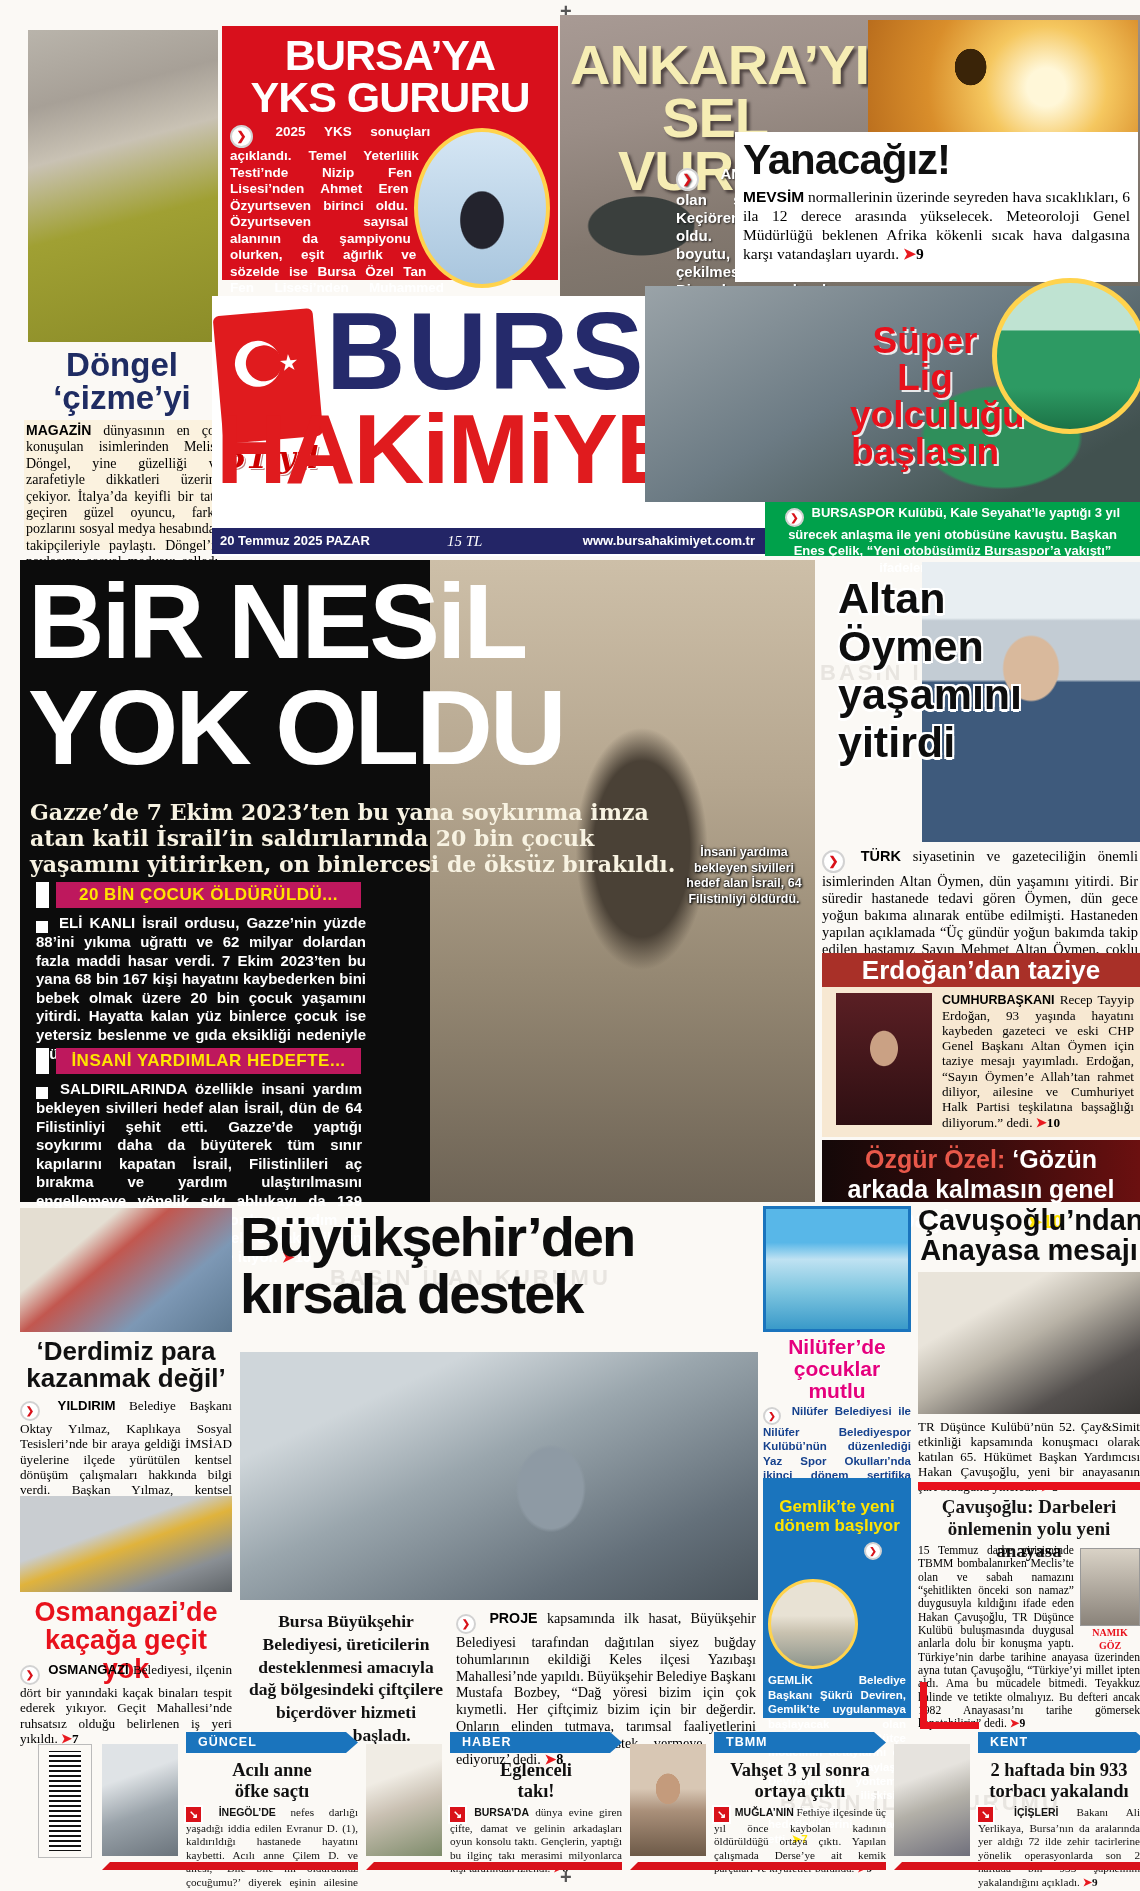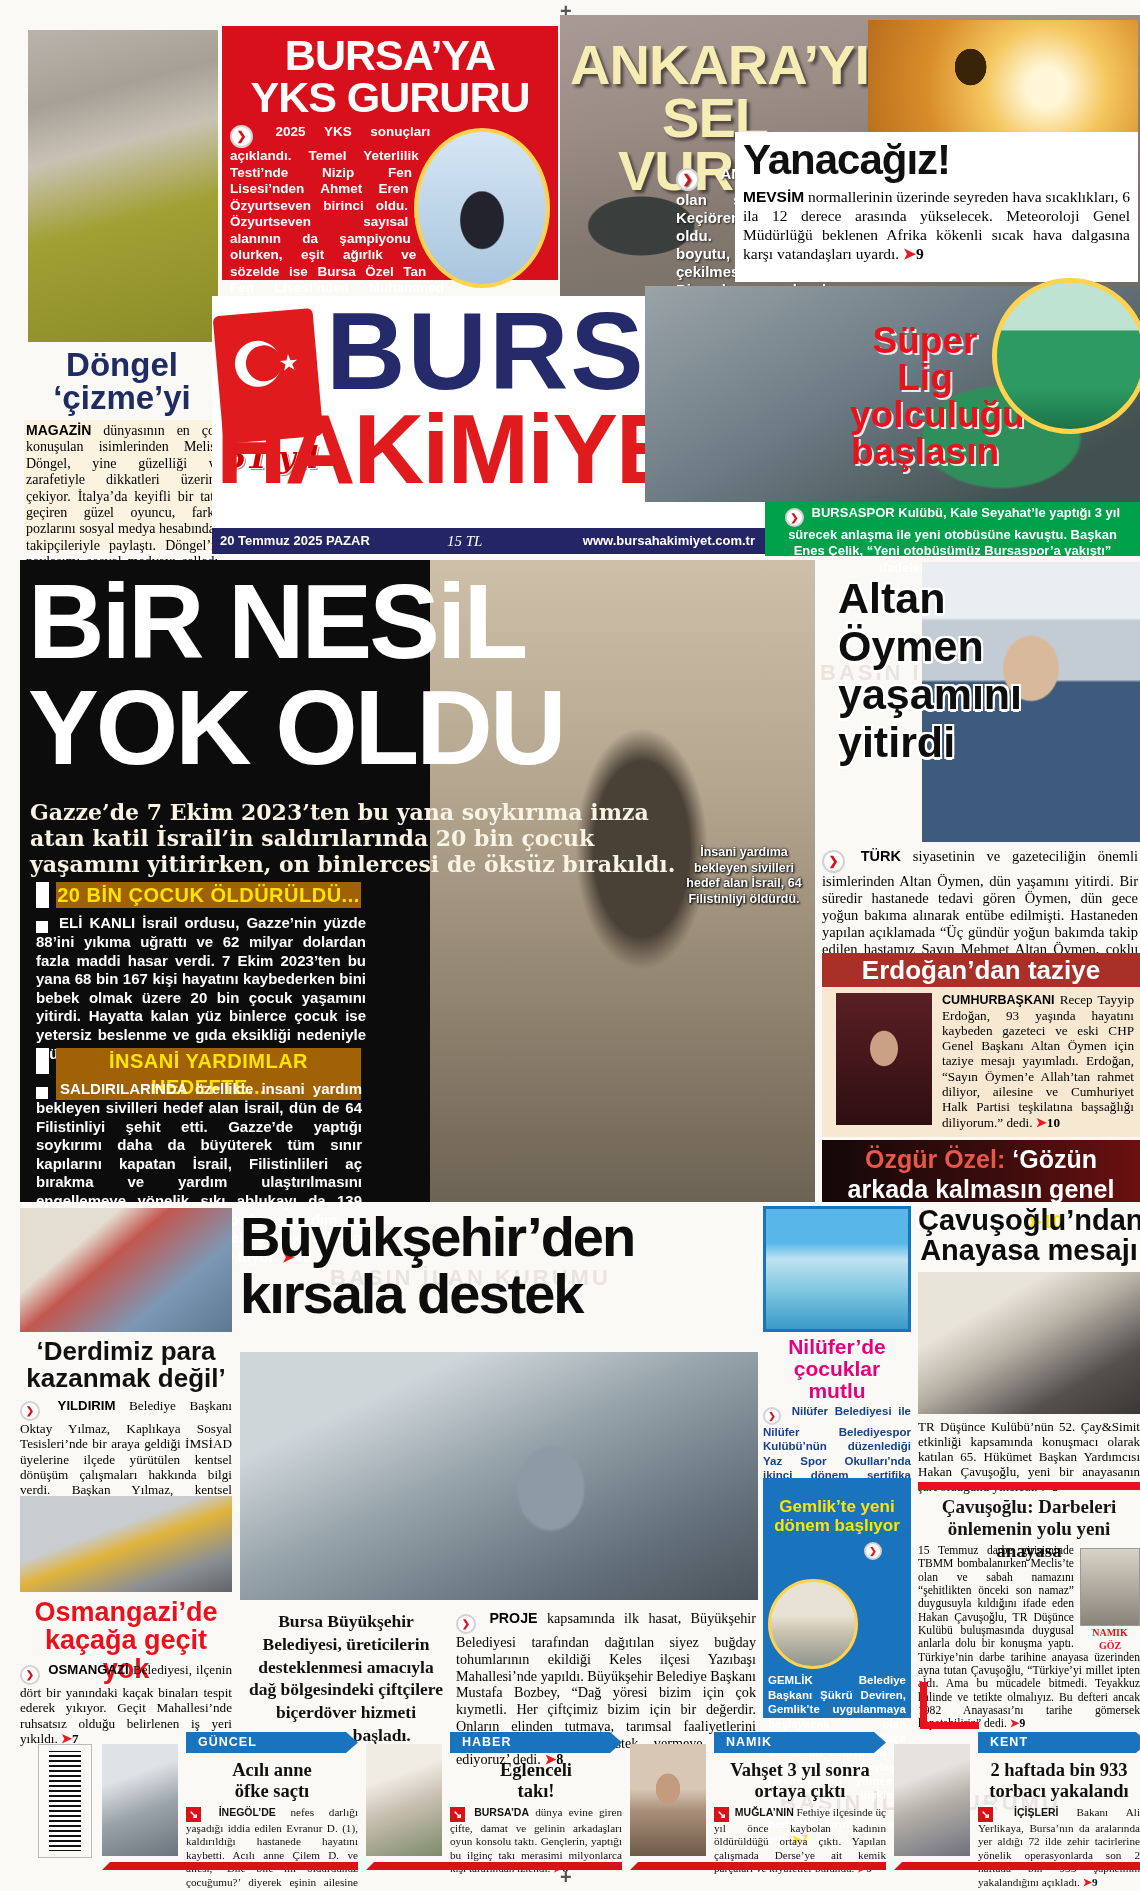--- a/index.html
+++ b/index.html
@@ -45,21 +45,21 @@
         text-shadow:1px 1px 0 #fff,2px 2px 0 rgba(120,0,0,.5);}
   
   .sl-h{color:#e8111c;font-weight:800;font-size:37px;line-height:1.0;text-align:center;text-shadow:2px 2px 0 rgba(255,255,255,.85);}
   .buscirc{position:absolute;border-radius:50%;border:5px solid #ffd34d;background:linear-gradient(180deg,#bfe3d2 0 32%,#2d9a63 33% 72%,#1c7347 100%);}
   .greenbar{background:#00a14b;color:#fff;font-weight:bold;font-size:13px;line-height:1.25;text-align:center;}
   .yellow{color:#ffe400;}
   
   .gazabox{background:#0c0c0c;}
   .gaza-h{color:#fff;font-weight:800;font-size:106px;line-height:1.0;letter-spacing:-3px;white-space:nowrap;}
   .gaza-sub{color:#f8f3e2;font-family:"DejaVu Serif",serif;font-weight:bold;font-size:22px;line-height:1.18;}
-  .band{background:#a16207;color:#ffe400;font-weight:800;font-size:20px;line-height:26px;text-align:center;letter-spacing:.5px;}
+  .band{background:#be185d;color:#ffe400;font-weight:800;font-size:17px;line-height:26px;text-align:center;letter-spacing:.5px;}
   .notch{position:absolute;background:#fff;width:13px;}
   .gaza-b{color:#fff;font-weight:bold;font-size:15px;line-height:1.24;}
   .gcap{color:#fff;font-weight:bold;font-size:12.5px;line-height:1.25;text-shadow:1px 1px 2px #000,0 0 3px #000;text-align:center;}
   .star-wrap{position:absolute;}
   .starshape{position:absolute;left:0;top:0;width:100%;height:100%;
      clip-path:polygon(100% 50%,79.9% 58%,93.3% 75%,71.9% 71.9%,75% 93.3%,58% 79.9%,50% 100%,42% 79.9%,25% 93.3%,28.1% 71.9%,6.7% 75%,20.1% 58%,0% 50%,20.1% 42%,6.7% 25%,28.1% 28.1%,25% 6.7%,42% 20.1%,50% 0%,58% 20.1%,75% 6.7%,71.9% 28.1%,93.3% 25%,79.9% 42%);}
   .star-txt{position:absolute;left:0;top:0;width:100%;height:100%;display:flex;flex-direction:column;justify-content:center;align-items:center;
      color:#ffe400;font-weight:800;font-size:19px;line-height:1.25;text-shadow:1px 1px 1px #7a0000;}
   
   .oy-h{color:#0e0e0e;font-weight:800;font-size:43px;line-height:1.12;
@@ -336,21 +336,21 @@
       <div>takı!</div>
   </div>
   <div class="s bb" style="left:450px;top:1806px;width:172px;">
     <span class="briefarrow">↘</span>
     <span class="lead" style="font-size:10.5px;">BURSA’DA</span><span> dünya evine giren çifte, damat ve gelinin arkadaşları oyun konsolu taktı. Gençlerin, yaptığı bu ilginç takı merasimi milyonlarca kişi tarafından izlendi.</span>
     <span class="pg">➤</span><span class="pgn">8</span>
   </div>
   <div class="redbar" style="left:366px;top:1862px;width:256px;"></div>
 
   <div class="photo" style="left:630px;top:1744px;width:76px;height:112px;background:radial-gradient(24px 30px at 50% 40%, #c49b7c 0 50%, rgba(0,0,0,0) 52%),linear-gradient(180deg,#d8c7b4 0 40%,#a98f79 60%,#6d5a48 100%);"></div>
-  <div class="tab" style="left:714px;top:1732px;width:160px;">NAMIK</div>
+  <div class="tab" style="left:714px;top:1732px;width:160px;">TBMM</div>
   <div class="s bh" style="left:714px;top:1760px;width:172px;">
     <div>Vahşet 3 yıl sonra</div>
       <div>ortaya çıktı</div>
   </div>
   <div class="s bb" style="left:714px;top:1806px;width:172px;">
     <span class="briefarrow">↘</span>
     <span class="lead" style="font-size:10.5px;">MUĞLA’NIN</span><span> Fethiye ilçesinde üç yıl önce kaybolan kadının öldürüldüğü ortaya çıktı. Yapılan çalışmada Derse’ye ait kemik parçaları ve kıyafetler bulundu.</span>
     <span class="pg">➤</span><span class="pgn">9</span>
   </div>
   <div class="redbar" style="left:630px;top:1862px;width:256px;"></div>

